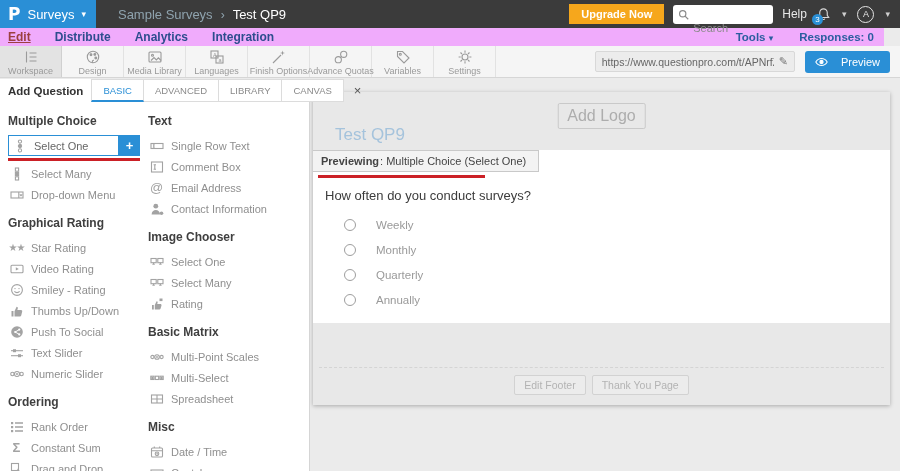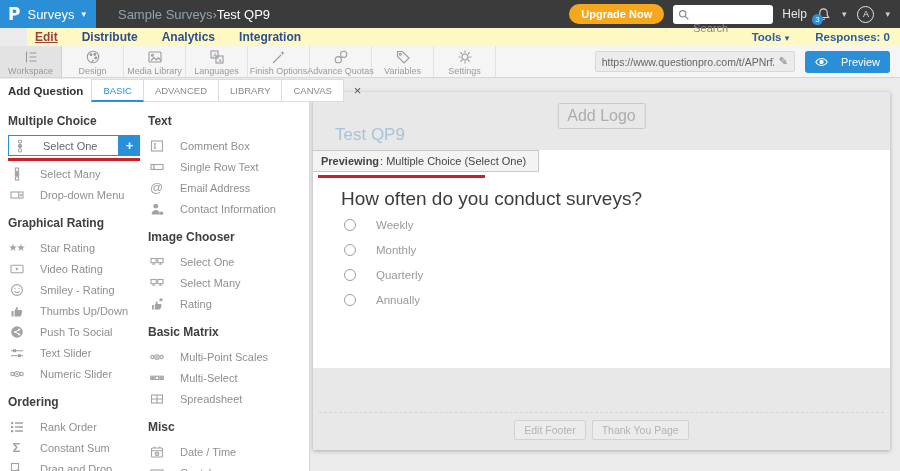--- a/index.html
+++ b/index.html
@@ -14,45 +14,45 @@
   
   .topbar { position:absolute; top:0; left:0; right:0; height:28px; background:#3b3b3b;
             display:flex; align-items:center; z-index:30; }
   .brand { background:var(--accent); height:28px; display:flex; align-items:center;
            padding:0 10px 0 8px; gap:7px; cursor:pointer; }
   .logo { color:#fff; font-size:17px; font-weight:bold; font-family:"DejaVu Sans",sans-serif;
           transform:scaleY(1.05); }
   .brand-label { color:#fff; font-size:13px; }
   .caret { color:#fff; font-size:9px; }
   .caret.dim { color:#cfcfcf; margin:0 2px; cursor:pointer; }
-  .breadcrumb { display:flex; align-items:flex-end; margin-left:22px; font-size:13px; }
+  .breadcrumb { display:flex; align-items:flex-end; gap:8px; margin-left:22px; font-size:13px; }
   .crumb { color:#8fa3ae; }
   .crumb.last { color:#fff; }
   .crumb-sep { color:#8fa3ae; font-size:12px; }
   .top-right { margin-left:auto; display:flex; align-items:center; gap:9px; padding-right:8px; }
   .upgrade { background:var(--orange); color:#fff; border:none; font-weight:bold;
-             font-size:11px; padding:4px 12px; border-radius:10px; cursor:pointer;
+             font-size:11px; padding:4px 12px; border-radius:0; cursor:pointer;
              font-family:inherit; }
   .searchbox { background:#fff; border-radius:3px; height:19px; width:100px;
                display:flex; align-items:center; padding:0 5px; gap:4px; }
   .searchbox input { border:none; outline:none; width:70px; font-size:11px;
                      font-family:inherit; color:#555; background:transparent;margin-top:28px; }
   .searchbox input::placeholder { color:#8a8a8a; }
   .help { color:#e6e6e6; font-size:12px; cursor:pointer; }
   .bell { position:relative; cursor:pointer; }
   .badge { position:absolute; left:-4px; bottom:-3px; background:var(--accent); color:#fff;
            font-size:8px; width:11px; height:11px; border-radius:50%;
            display:flex; align-items:center; justify-content:center; }
   .avatar { width:17px; height:17px; border:1.5px solid #e6e6e6; border-radius:50%;
             color:#e6e6e6; font-size:9px; display:flex; align-items:center;
             justify-content:center; cursor:pointer; }
 
   
-  .navrow { position:absolute; top:28px; left:0; right:0; height:18px; background:#fef9c3;
-            display:flex; align-items:center; z-index:29;margin-left:27px; }
+  .navrow { position:absolute; top:28px; left:0; right:16px; height:18px; background:#f0abfc;
+            display:flex; align-items:center; z-index:29; }
   #nav-left { display:flex; gap:24px; padding-left:8px; }
   .nav-item { font-size:12px; font-weight:bold; color:#2d4d8e; cursor:pointer; }
   .nav-item.active { color:#9c4040; text-decoration:underline; }
   .nav-right { margin-left:auto; display:flex; gap:26px; padding-right:10px; align-items:center;text-align:center; }
   .tools { color:#2a5d9f; font-size:11.5px; font-weight:bold; cursor:pointer; }
   .tools .caret { color:#2a5d9f; }
   .responses { color:#2a5d9f; font-size:11.5px; font-weight:bold; cursor:pointer; }
 
   
   .toolbar { position:absolute; top:46px; left:0; right:0; height:32px; background:#f5f5f5;
@@ -89,48 +89,48 @@
   .panel-close { margin-left:auto; color:#555; font-size:13px; display:flex;
                  align-items:center; padding:0 10px; cursor:pointer; }
 
   .col { position:absolute; top:24px; }
   .col1 { left:8px; width:134px; }
   .col2 { left:148px; width:158px; }
   .sec-title { font-size:12px; font-weight:bold; color:#3f3f3f; margin:11px 0 7px 0; }
   .qt-item { height:21px; display:flex; align-items:center; gap:6px; cursor:pointer; }
   .qt-icon { width:17px; display:flex; justify-content:center; align-items:center;
              color:#a3a3a3; font-size:11px; flex:none; }
-  .qt-label { font-size:11px; color:#8f8f8f; white-space:nowrap;margin-left:9px; }
+  .qt-label { font-size:11px; color:#8f8f8f; white-space:nowrap; }
   .qt-sel-wrap { margin:1px 0 2px 0; }
   .qt-sel { display:flex; align-items:stretch; height:21px; width:132px; }
   .qt-sel-box { flex:1; border:1px solid var(--accent); display:flex; align-items:center;
                 gap:6px; padding-left:2px; background:#fff; }
   .qt-sel-box .qt-label { color:#666; }
   .qt-plus { width:21px; background:var(--accent); color:#fff; font-size:13px;
              font-weight:bold; display:flex; align-items:center; justify-content:center;
              cursor:pointer; }
   .qt-redline { height:3px; background:var(--red); width:132px; margin-top:2px; }
 
   
   .main { position:absolute; left:311px; right:0; top:79px; bottom:0; background:#ebebeb; }
   .preview-wrap { position:absolute; left:2px; top:13px; width:577px;
                   box-shadow:0 1px 4px rgba(0,0,0,.28); }
   .survey-header { height:58px; background:#e8e8e8; position:relative; }
   .add-logo { position:absolute; top:11px; left:50%; transform:translateX(-50%);
               border:1px solid #c9c9c9; background:#e8e8e8; color:#adadad; font-size:16px;
               padding:3px 9px; cursor:pointer; font-family:inherit; border-radius:2px; }
   .survey-title { position:absolute; left:22px; bottom:5px; font-size:17px; color:#a5c3dc; }
-  .card { background:#fff; height:218px; position:relative; }
+  .card { background:#fff; height:173px; position:relative; }
   .ptab { position:absolute; top:0; left:0; height:22px; background:#f3f3f3;
           border:1px solid #c9c9c9; border-left:none; display:flex; align-items:center;
           padding:0 12px 0 8px; font-size:11px; color:#444; white-space:nowrap; }
   .ptab b { margin-right:1px; }
   .ptab-underline { position:absolute; top:25px; left:5px; width:167px; height:2.5px;
                     background:var(--red); }
-  .question { position:absolute; left:28px; top:38px; font-size:19px; color:#3c3c3c; }
+  .question { position:absolute; left:12px; top:38px; font-size:13px; color:#3c3c3c; }
   .options { position:absolute; left:31px; top:62px; }
   .opt-row { height:25px; display:flex; align-items:center; gap:20px; cursor:pointer; }
   .radio { width:12px; height:12px; border:1.5px solid #9e9e9e; border-radius:50%;
            background:#fff; flex:none; }
   .opt-label { font-size:11.5px; color:#9a9a9a; }
   .pfooter { height:82px; background:#e8e8e8; position:relative; }
   .dash { position:absolute; top:44px; left:6px; right:6px; border-top:1px dashed #d4d4d4; }
   .pf-buttons { position:absolute; top:52px; left:0; right:0; display:flex;
                 justify-content:center; gap:6px; }
   .pf-btn { border:1px solid #d2d2d2; background:#ececec; color:#b3b3b3; font-size:10.5px;
@@ -435,34 +435,34 @@
           </svg>
         </span>
         <span class="qt-label">Drag and Drop</span>
       </div>
     </div>
   <div class="col col2" id="col-1">
       <div class="sec-title">Text</div>
       <div class="qt-item">
         <span class="qt-icon">
           <svg width="14" height="14" viewBox="0 0 14 14" fill="none" stroke="#a3a3a3" stroke-width="1.1">
+            <rect x="1" y="4.5" width="12" height="5"></rect>
+            <path d="M3.8 5.8v2.4M2.9 5.8h1.8M2.9 8.2h1.8"></path>
+          </svg>
+        </span>
+        <span class="qt-label">Single Row Text</span>
+      </div>
+      <div class="qt-item">
+        <span class="qt-icon">
+          <svg width="14" height="14" viewBox="0 0 14 14" fill="none" stroke="#a3a3a3" stroke-width="1.1">
             <rect x="1.5" y="2" width="11" height="10"></rect>
             <path d="M4.8 4.8v4.4M3.6 4.8h2.4M3.6 9.2h2.4"></path>
           </svg>
         </span>
         <span class="qt-label">Comment Box</span>
-      </div>
-      <div class="qt-item">
-        <span class="qt-icon">
-          <svg width="14" height="14" viewBox="0 0 14 14" fill="none" stroke="#a3a3a3" stroke-width="1.1">
-            <rect x="1" y="4.5" width="12" height="5"></rect>
-            <path d="M3.8 5.8v2.4M2.9 5.8h1.8M2.9 8.2h1.8"></path>
-          </svg>
-        </span>
-        <span class="qt-label">Single Row Text</span>
       </div>
       <div class="qt-item">
         <span class="qt-icon">
           <span style="font-size:13px;color:#a3a3a3">@</span>
         </span>
         <span class="qt-label">Email Address</span>
       </div>
       <div class="qt-item">
         <span class="qt-icon">
           <svg width="14" height="14" viewBox="0 0 14 14" fill="none" stroke="#a3a3a3" stroke-width="1.1">

